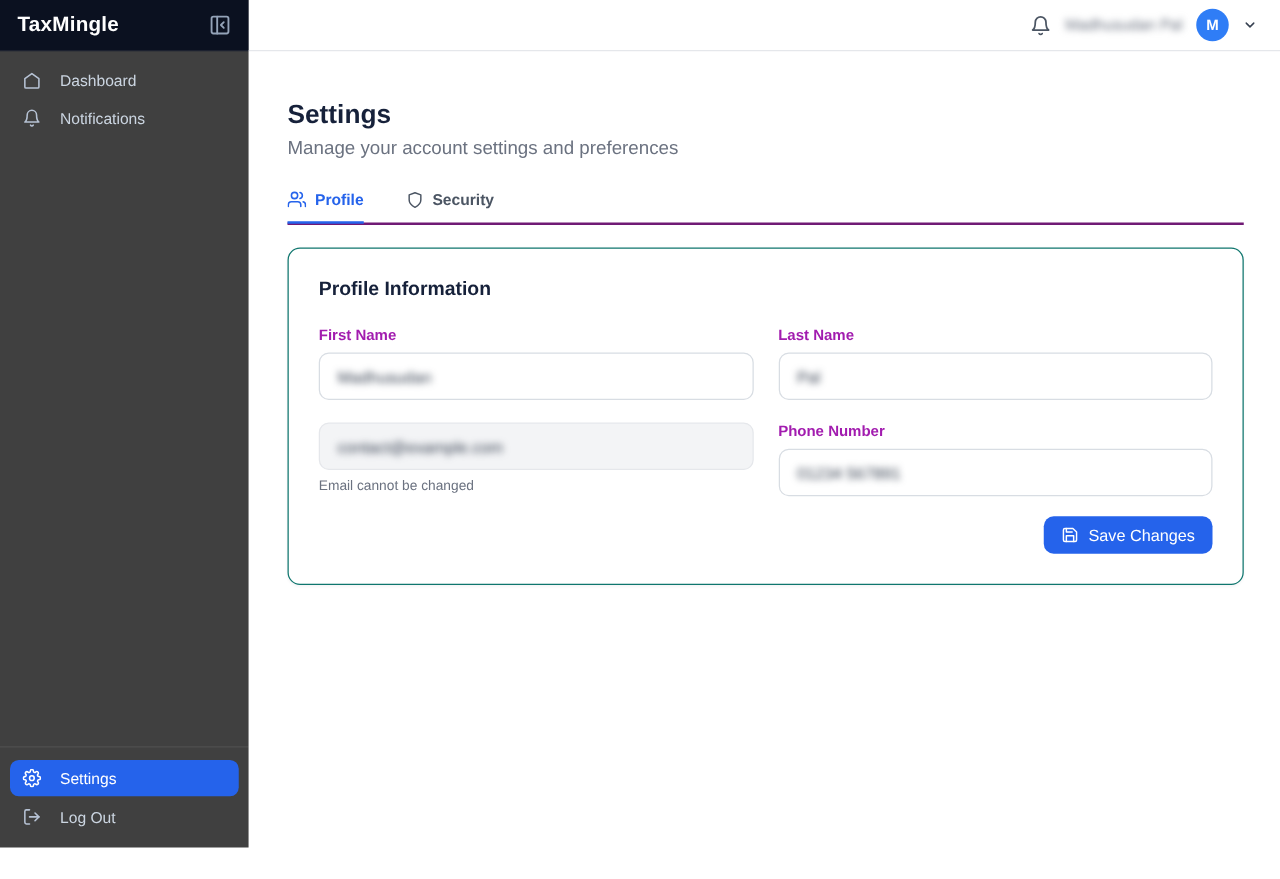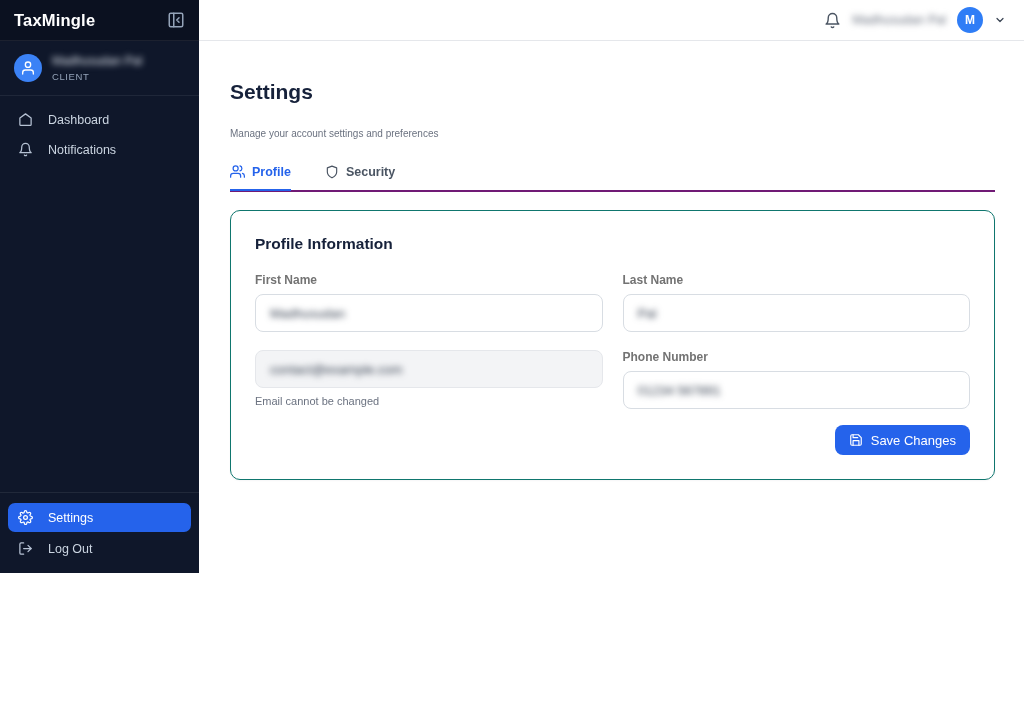--- a/index.html
+++ b/index.html
@@ -5,22 +5,22 @@
   * { box-sizing: border-box; margin: 0; padding: 0; }
   html,body { width:1024px; height:703px; overflow:hidden; }
   body {
     font-family: "Liberation Sans", sans-serif;
     display: flex;
     background: #ffffff;
     color: #111827;
   }
   
   .sidebar {
-    width: 199px; min-width:199px; height: 573px;
-    background: #0f172a;
+    width: 199px; min-width:199px; height: 678px;
+    background: #404040;
     display: flex; flex-direction: column;
     color: #cbd5e1;
   }
   .sidebar-header {
     height: 41px; background:#0b1120;
     display:flex; align-items:center; justify-content:space-between;
     padding: 0 14px;
     border-bottom: 1px solid rgba(255,255,255,0.07);
   }
   .brand { font-size: 16.5px; font-weight: 700; color: #ffffff; letter-spacing:.2px; }
@@ -63,21 +63,21 @@
   .topbar .bell { color:#4b5563; display:flex; cursor:pointer; }
   .topbar .tname { font-size:12.5px; color:#6b7280; }
   .topbar .avatar-sm {
     width:26px; height:26px; border-radius:50%;
     background:#2f7df6; color:#fff; font-size:12px; font-weight:700;
     display:flex; align-items:center; justify-content:center;
   }
   .topbar .chev { color:#374151; display:flex; cursor:pointer; }
   .content { padding: 39px 29px 0 31px; }
   .page-title { font-size:21px; font-weight:700; color:#16213a; }
-  .page-sub { font-size:10px; color:#6b7280; margin-top:24px; }
+  .page-sub { font-size:15px; color:#6b7280; margin-top:6px; }
   
   .tabs { display:flex; gap:34px; margin-top:25px; border-bottom:2px solid #701a75; }
   .tab {
     display:flex; align-items:center; gap:7px;
     font-size:12.5px; font-weight:600; color:#4b5563;
     padding-bottom:10px; cursor:pointer;
     border-bottom:2px solid transparent; margin-bottom:-1px;
   }
   .tab.active { color:#2563eb; border-bottom-color:#2563eb; }
   .tab .ticon { display:flex; align-items:center; }
@@ -86,21 +86,21 @@
     margin-top:18px;
     border:1px solid #0f766e; border-radius:10px;
     background:#fff; box-shadow: 0 1px 2px rgba(16,24,40,.04);
     padding: 24px;
   }
   .card-title { font-size:15.5px; font-weight:700; color:#16213a; }
   .form-grid {
     display:grid; grid-template-columns: 1fr 1fr; column-gap:20px; row-gap:18px;
     margin-top:20px;
   }
-  .field-label { font-size:12px; font-weight:600; color:#737373; margin-bottom:7px; }
+  .field-label { font-size:12px; font-weight:600; color:#a21caf; margin-bottom:7px; }
   .text-input {
     height:38px; border:1px solid #d8dde3; border-radius:8px;
     background:#fff; display:flex; align-items:center;
     padding: 0 14px; font-size:13px; color:#374151; cursor:text;
   }
   .text-input.disabled { background:#f3f4f6; border-color:#e5e7eb; cursor:default; }
   .helper { font-size:11px; color:#6b7280; margin-top:7px; }
   .redacted { filter: blur(3px); user-select:none; }
   .actions { display:flex; justify-content:flex-end; margin-top:16px; }
   .btn-primary {
@@ -119,32 +119,20 @@
     <span class="brand">TaxMingle</span>
     <span class="collapse-btn">
       <svg width="18" height="18" viewBox="0 0 24 24" fill="none" stroke="currentColor" stroke-width="2" stroke-linecap="round" stroke-linejoin="round">
           <rect x="3" y="3" width="18" height="18" rx="2"></rect>
           <path d="M9 3v18"></path>
           <path d="m16 15-3-3 3-3"></path>
         </svg>
     </span>
   </div>
 
-  <div class="sidebar-user">
-    <span class="avatar-circle">
-      <svg width="16" height="16" viewBox="0 0 24 24" fill="none" stroke="#ffffff" stroke-width="2" stroke-linecap="round" stroke-linejoin="round">
-          <path d="M20 21v-2a4 4 0 0 0-4-4H8a4 4 0 0 0-4 4v2"></path>
-          <circle cx="12" cy="7" r="4"></circle>
-        </svg>
-    </span>
-    <div>
-      <div class="uname redacted">Madhusudan Pal</div>
-      <div class="urole">CLIENT</div>
-    </div>
-  </div>
 
   <nav class="nav">
     <div class="nav-item">
       <span class="nicon">
         <svg width="15" height="15" viewBox="0 0 24 24" fill="none" stroke="currentColor" stroke-width="2" stroke-linecap="round" stroke-linejoin="round">
             <path d="M3 9.5 12 3l9 6.5V20a1.5 1.5 0 0 1-1.5 1.5h-15A1.5 1.5 0 0 1 3 20Z"></path>
           </svg>
       </span>
       <span>Dashboard</span>
     </div>

